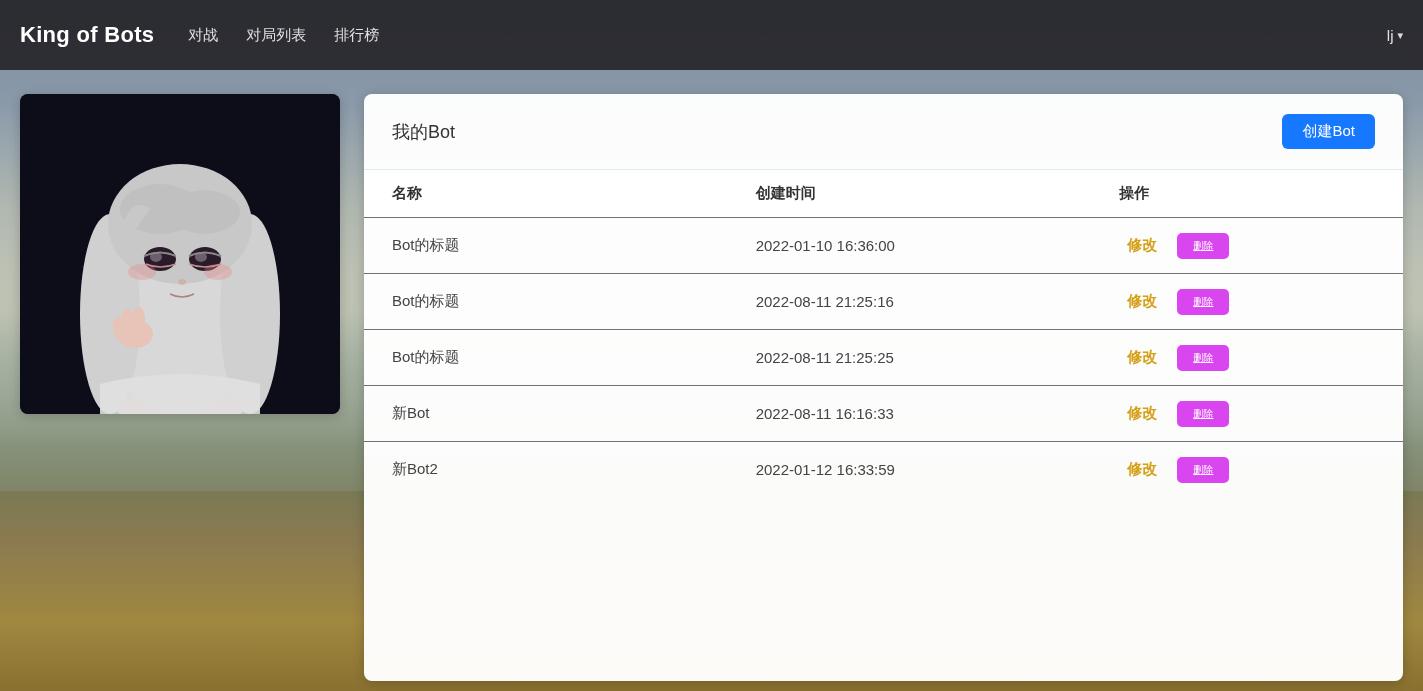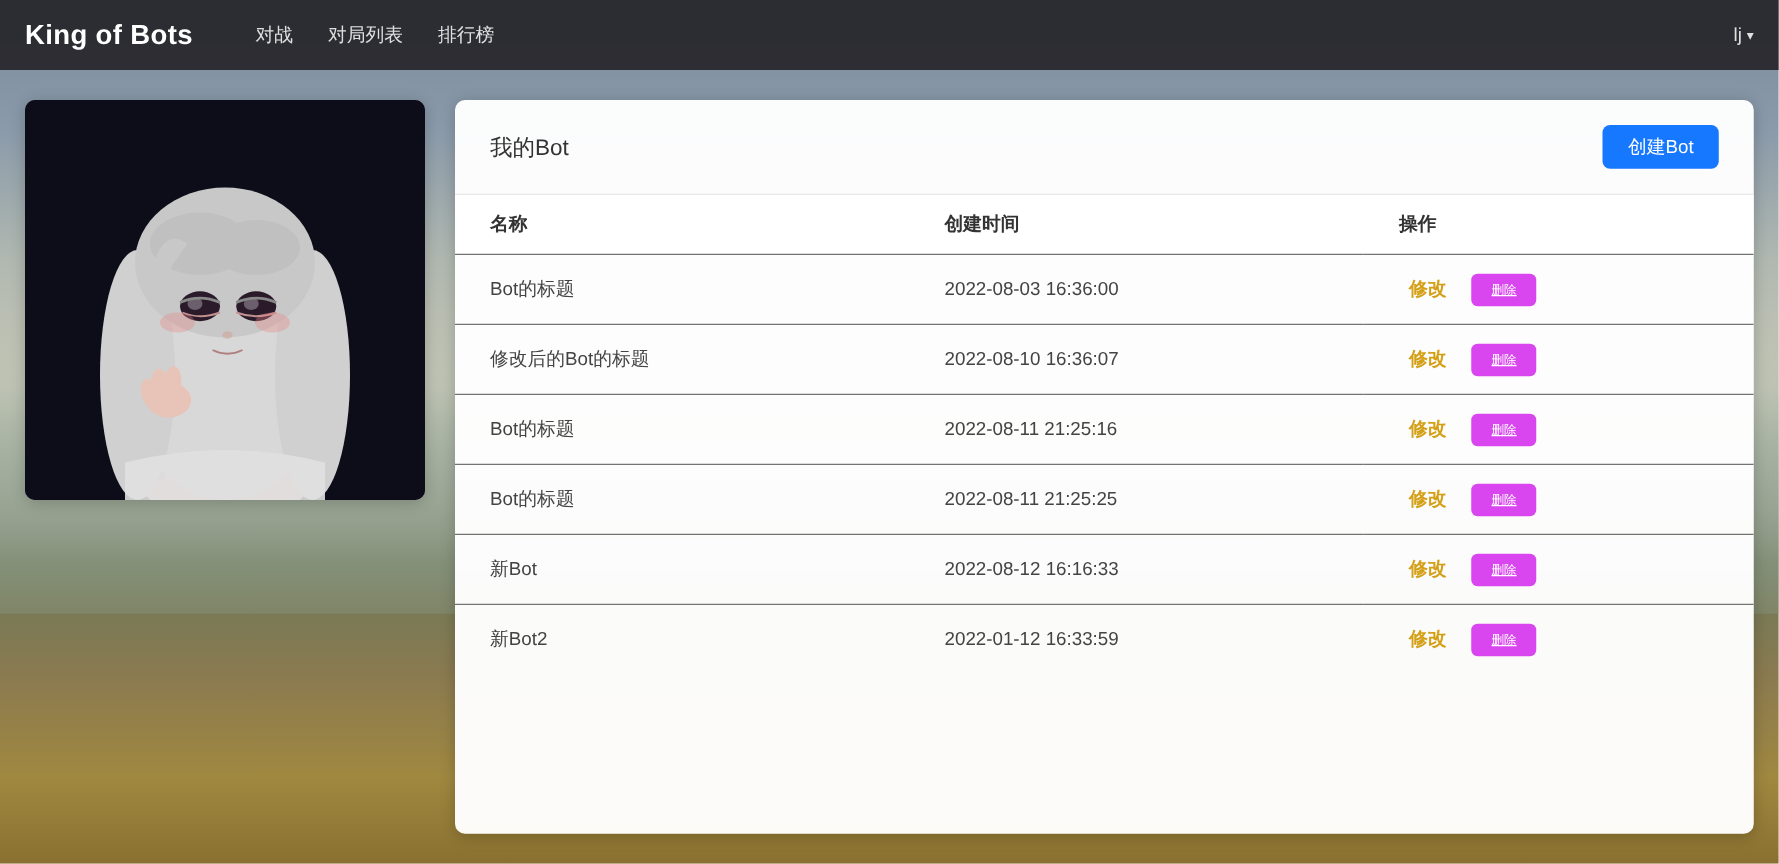--- a/index.html
+++ b/index.html
@@ -44,25 +44,25 @@
         rgba(160,170,155,0.8) 60%,
         rgba(140,150,130,0.4) 100%
       );
     }
 
     
     .navbar {
       position: relative;
       z-index: 10;
       background: rgba(40, 40, 45, 0.95);
-      height: 56px;
+      height: 70px;
       display: flex;
       align-items: center;
       padding: 16px 20px;
-      gap: 48px;
+      gap: 32px;
     }
 
     .navbar-brand {
       color: #ffffff;
       font-size: 22px;
       font-weight: 600;
       letter-spacing: 0.3px;
       white-space: nowrap;
     }
 
@@ -307,31 +307,21 @@
         <tr>
           <th class="col-name">名称</th>
           <th class="col-time">创建时间</th>
           <th class="col-action">操作</th>
         </tr>
       </thead>
       <tbody id="bot-table-body">
 
       <tr>
             <td class="col-name">Bot的标题</td>
-            <td class="col-time">2022-08-03 16:36:00</td>
-            <td class="col-action">
-              <div class="action-cell">
-                <button class="edit-btn">修改</button>
-                <button class="delete-btn">删除</button>
-              </div>
-            </td>
-          </tr>
-          <tr>
-            <td class="col-name">修改后的Bot的标题</td>
-            <td class="col-time">2022-08-10 16:36:07</td>
+            <td class="col-time">2022-01-10 16:36:00</td>
             <td class="col-action">
               <div class="action-cell">
                 <button class="edit-btn">修改</button>
                 <button class="delete-btn">删除</button>
               </div>
             </td>
           </tr>
           <tr>
             <td class="col-name">Bot的标题</td>
             <td class="col-time">2022-08-11 21:25:16</td>
@@ -347,21 +337,21 @@
             <td class="col-time">2022-08-11 21:25:25</td>
             <td class="col-action">
               <div class="action-cell">
                 <button class="edit-btn">修改</button>
                 <button class="delete-btn">删除</button>
               </div>
             </td>
           </tr>
           <tr>
             <td class="col-name">新Bot</td>
-            <td class="col-time">2022-08-12 16:16:33</td>
+            <td class="col-time">2022-08-11 16:16:33</td>
             <td class="col-action">
               <div class="action-cell">
                 <button class="edit-btn">修改</button>
                 <button class="delete-btn">删除</button>
               </div>
             </td>
           </tr>
           <tr>
             <td class="col-name">新Bot2</td>
             <td class="col-time">2022-01-12 16:33:59</td>

